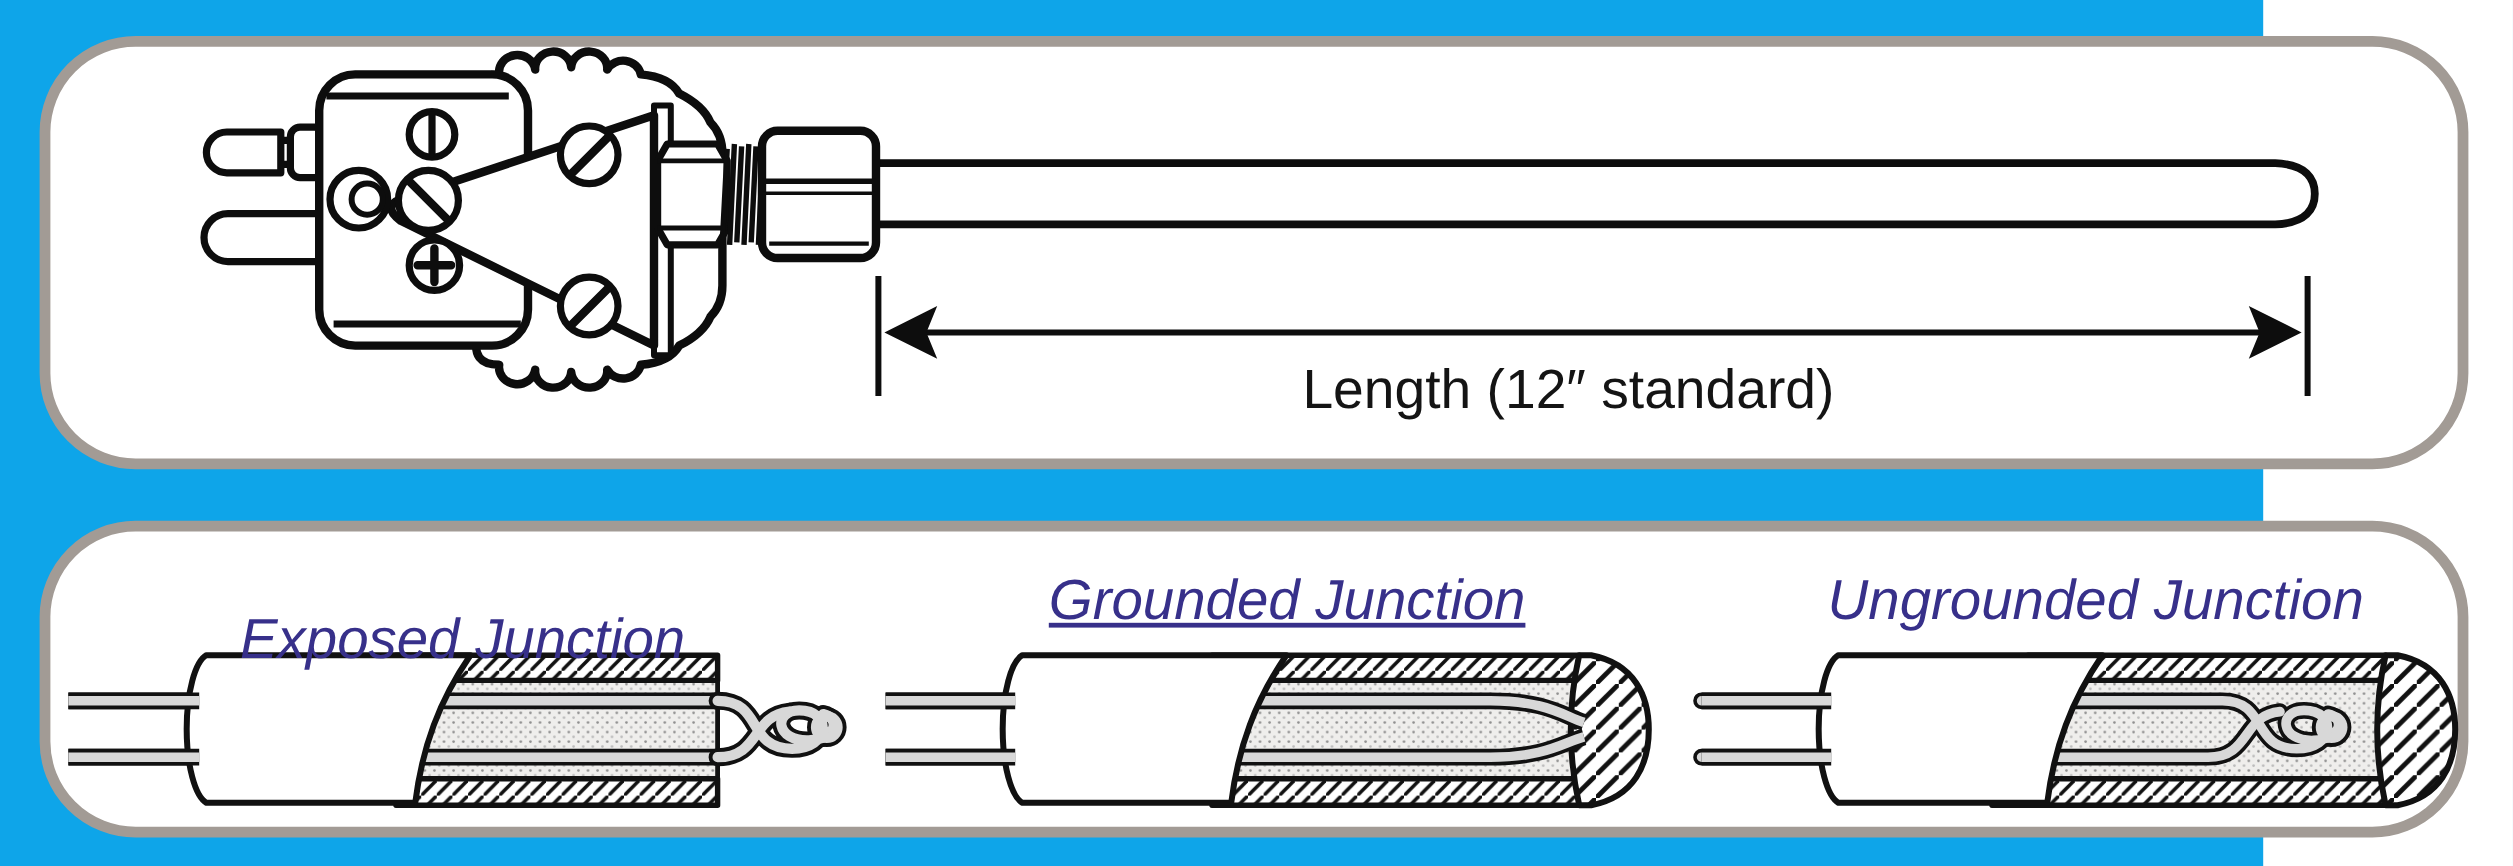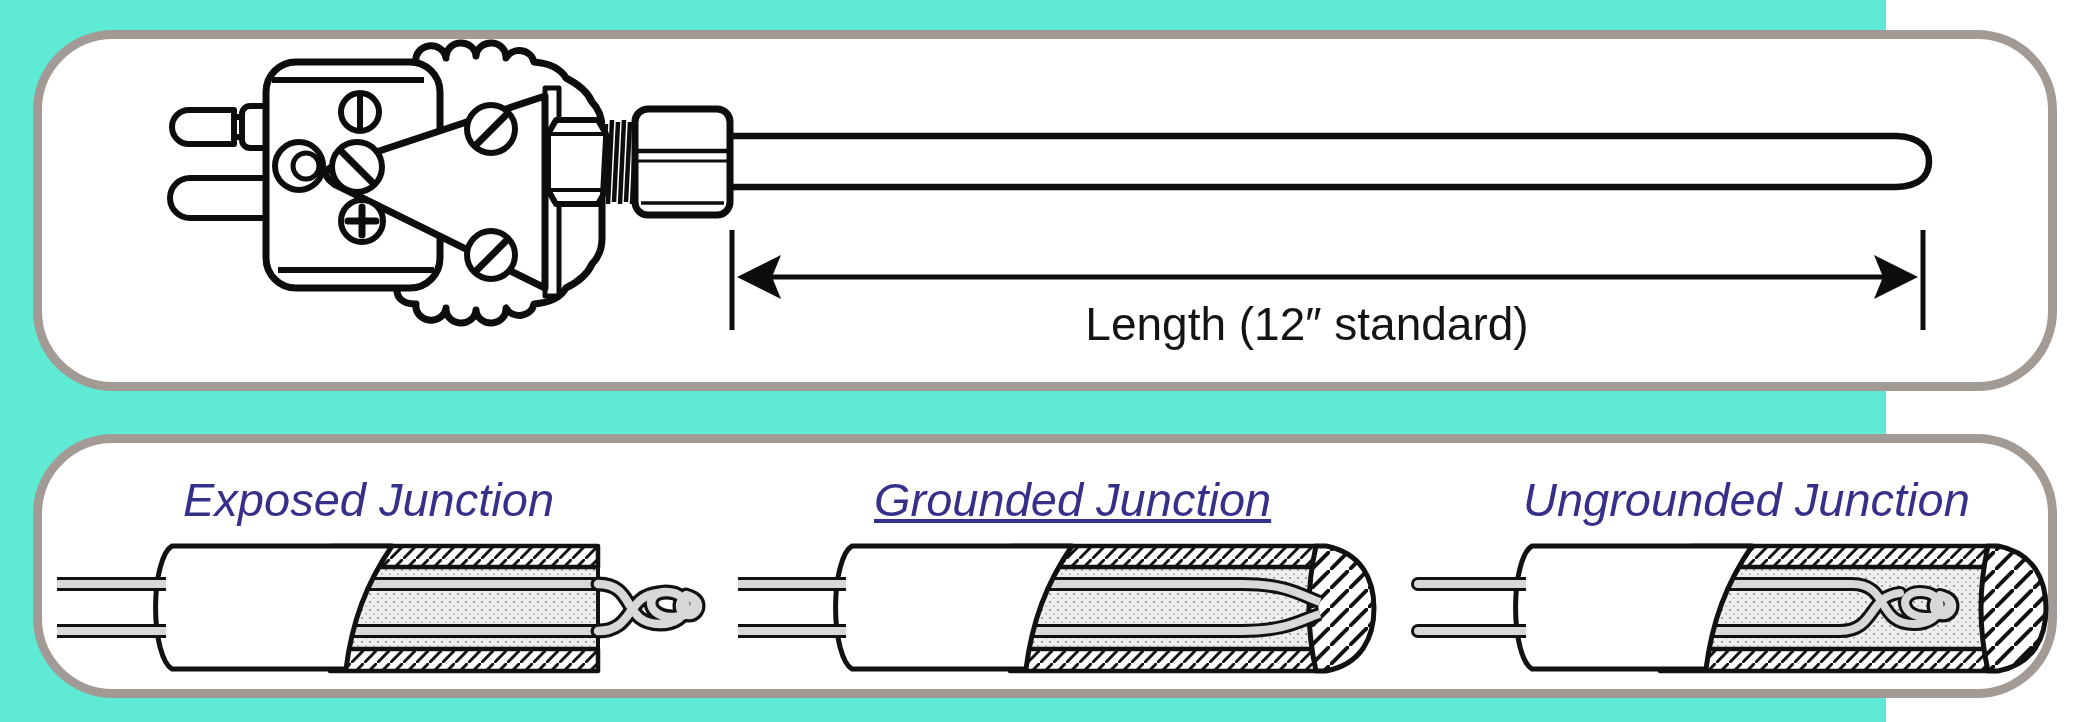--- a/index.html
+++ b/index.html
@@ -2,21 +2,21 @@
 <html><head>
 <meta charset="utf-8">
 <style>
   html, body {
     margin: 0; padding: 0;
     width: 2094px; height: 722px;
     background: #ffffff;
     font-family: "Liberation Sans", sans-serif;
     overflow: hidden;
   }
-  .stage { position: relative; width: 1886px; height: 722px; background:#5eead4; }
+  .stage { position: relative; width: 1886px; height: 722px; background:#0ea5e9; }
   .panel {
     position: absolute;
     left: 33px;
     width: 2024px;
     border: 9px solid #a29b95;
     border-radius: 80px;
     background: #fff;
     box-sizing: border-box;
   }
   .panel-top    { top: 30px;  height: 361px; }
@@ -29,21 +29,21 @@
   .junction-label {
     position: absolute;
     top: 472px;
     font-style: italic;
     font-size: 47px;
     line-height: 56px;
     color: #37308a;
     text-align: center;
     white-space: nowrap;
   }
-  .label-exposed    { left: 183px;  width: 360px; }
+  .label-exposed    { left: 200px;  width: 360px; margin-top: 32px; }
   .label-grounded   { left: 874px;  width: 360px; text-decoration: underline; }
   .label-ungrounded { left: 1523px; width: 420px; text-align: center; }
   .length-label {
     position: absolute;
     left: 1057px; top: 297px; width: 500px;
     font-size: 46px;
     line-height: 54px;
     color: #141414;
     text-align: center;
     white-space: nowrap;

